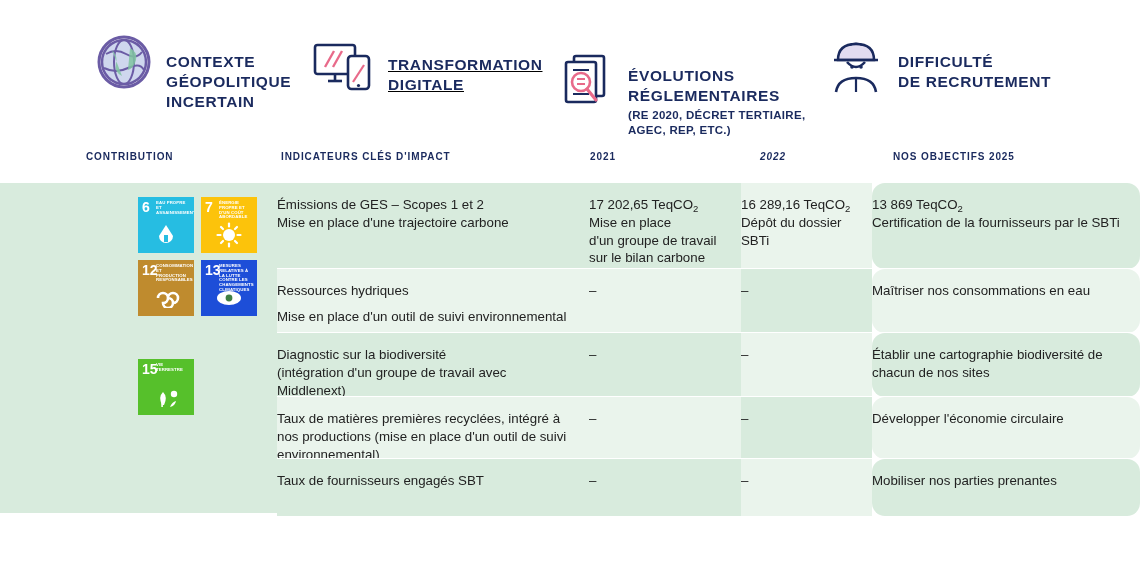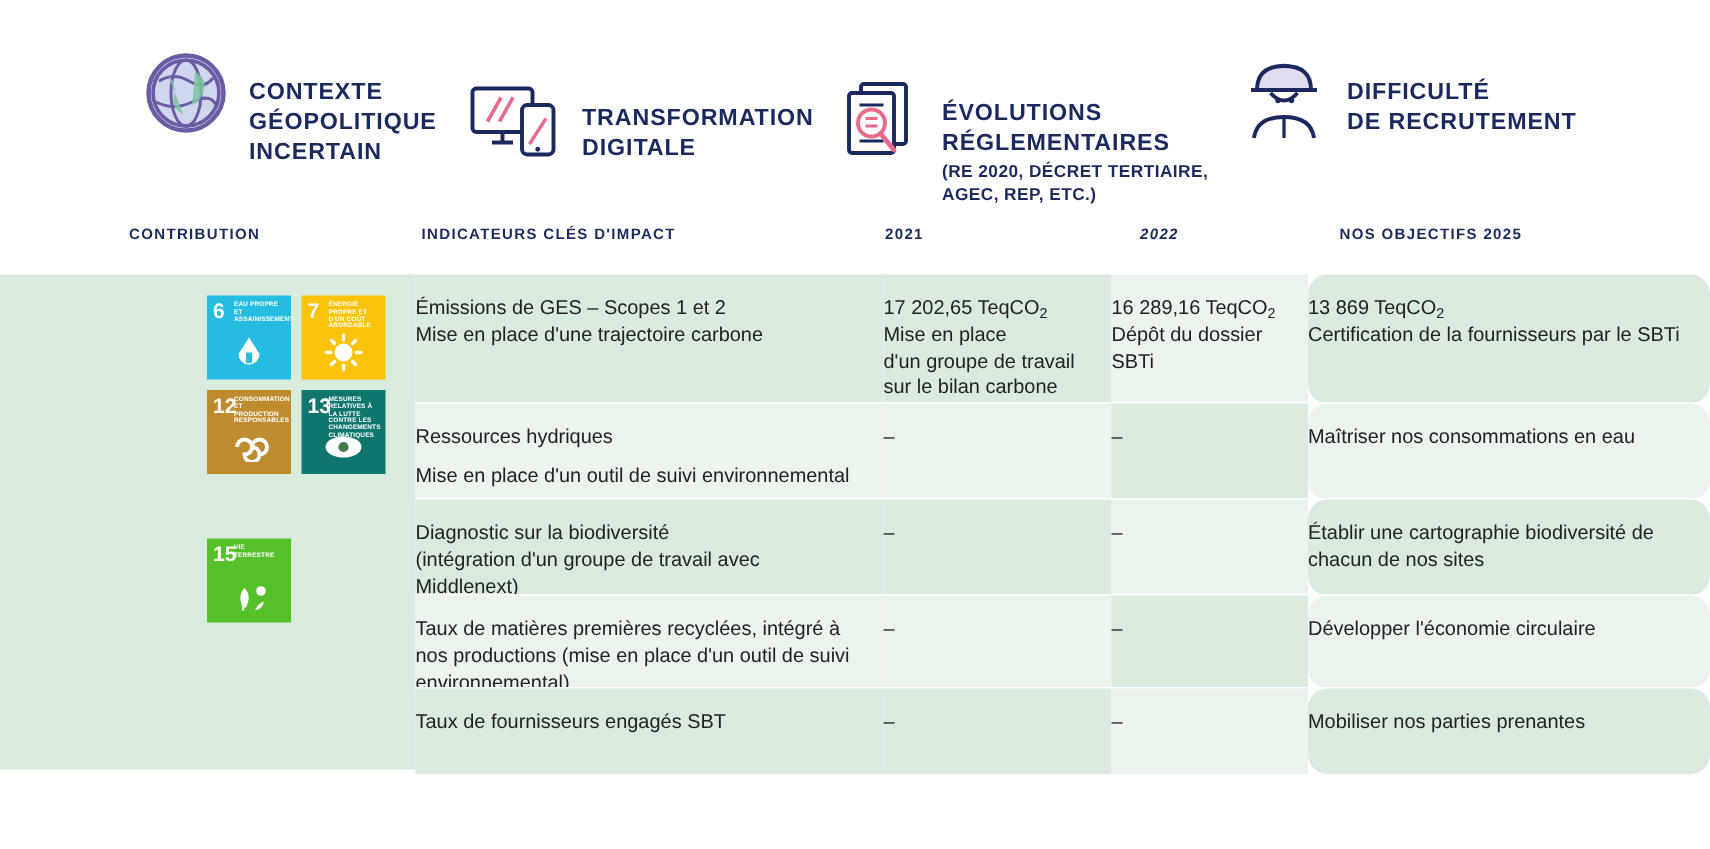--- a/index.html
+++ b/index.html
@@ -30,21 +30,21 @@
     letter-spacing: 0.6px;
   }
   .banner-item .sub {
     display:block;
     font-size: 11.5px;
     letter-spacing: 0.3px;
     line-height: 1.3;
     margin-top: 2px;
   }
   #bn0 { position: absolute; left: 96px;  top: 0; width: 200px; }
-  #bn1 { position: absolute; left: 312px; top: 17px; width: 240px; }
+  #bn1 { position: absolute; left: 312px; top: 3px; width: 240px; text-decoration: underline; }
   #bn2 { position: absolute; left: 556px; top: 14px; width: 265px; }
   #bn3 { position: absolute; left: 828px; top: 0; width: 240px; }
 
   
   .table { position: absolute; left: 0; top: 138px; width: 1140px; }
 
   .head-row { height: 45px; position: relative; }
   .head-cell {
     position: absolute; top: 13px;
     color: #1a2a5e; font-weight: bold; font-size: 10px;
@@ -101,21 +101,21 @@
     font-size: 4.3px; font-weight: bold; line-height: 1.12;
     letter-spacing: 0.1px; text-transform: uppercase;
   }
   .sdg .art {
     position: absolute; left: 0; right: 0; bottom: 3px;
     display: flex; align-items: center; justify-content: center; height: 30px;
   }
   .sdg6  { background: #26bde2; }
   .sdg7  { background: #fcc30b; }
   .sdg12 { background: #bf8b2e; }
-  .sdg13 { background: #0f766e; padding-left: 48px; }
+  .sdg13 { background: #1d4ed8; padding-left: 48px; }
   .sdg15 { background: #56c02b; margin-top: 36px; }
 
   .banner-svg { display:block; }
 </style>
 </head>
 <body>
 
 <div class="page">
 
   <div class="banner">

